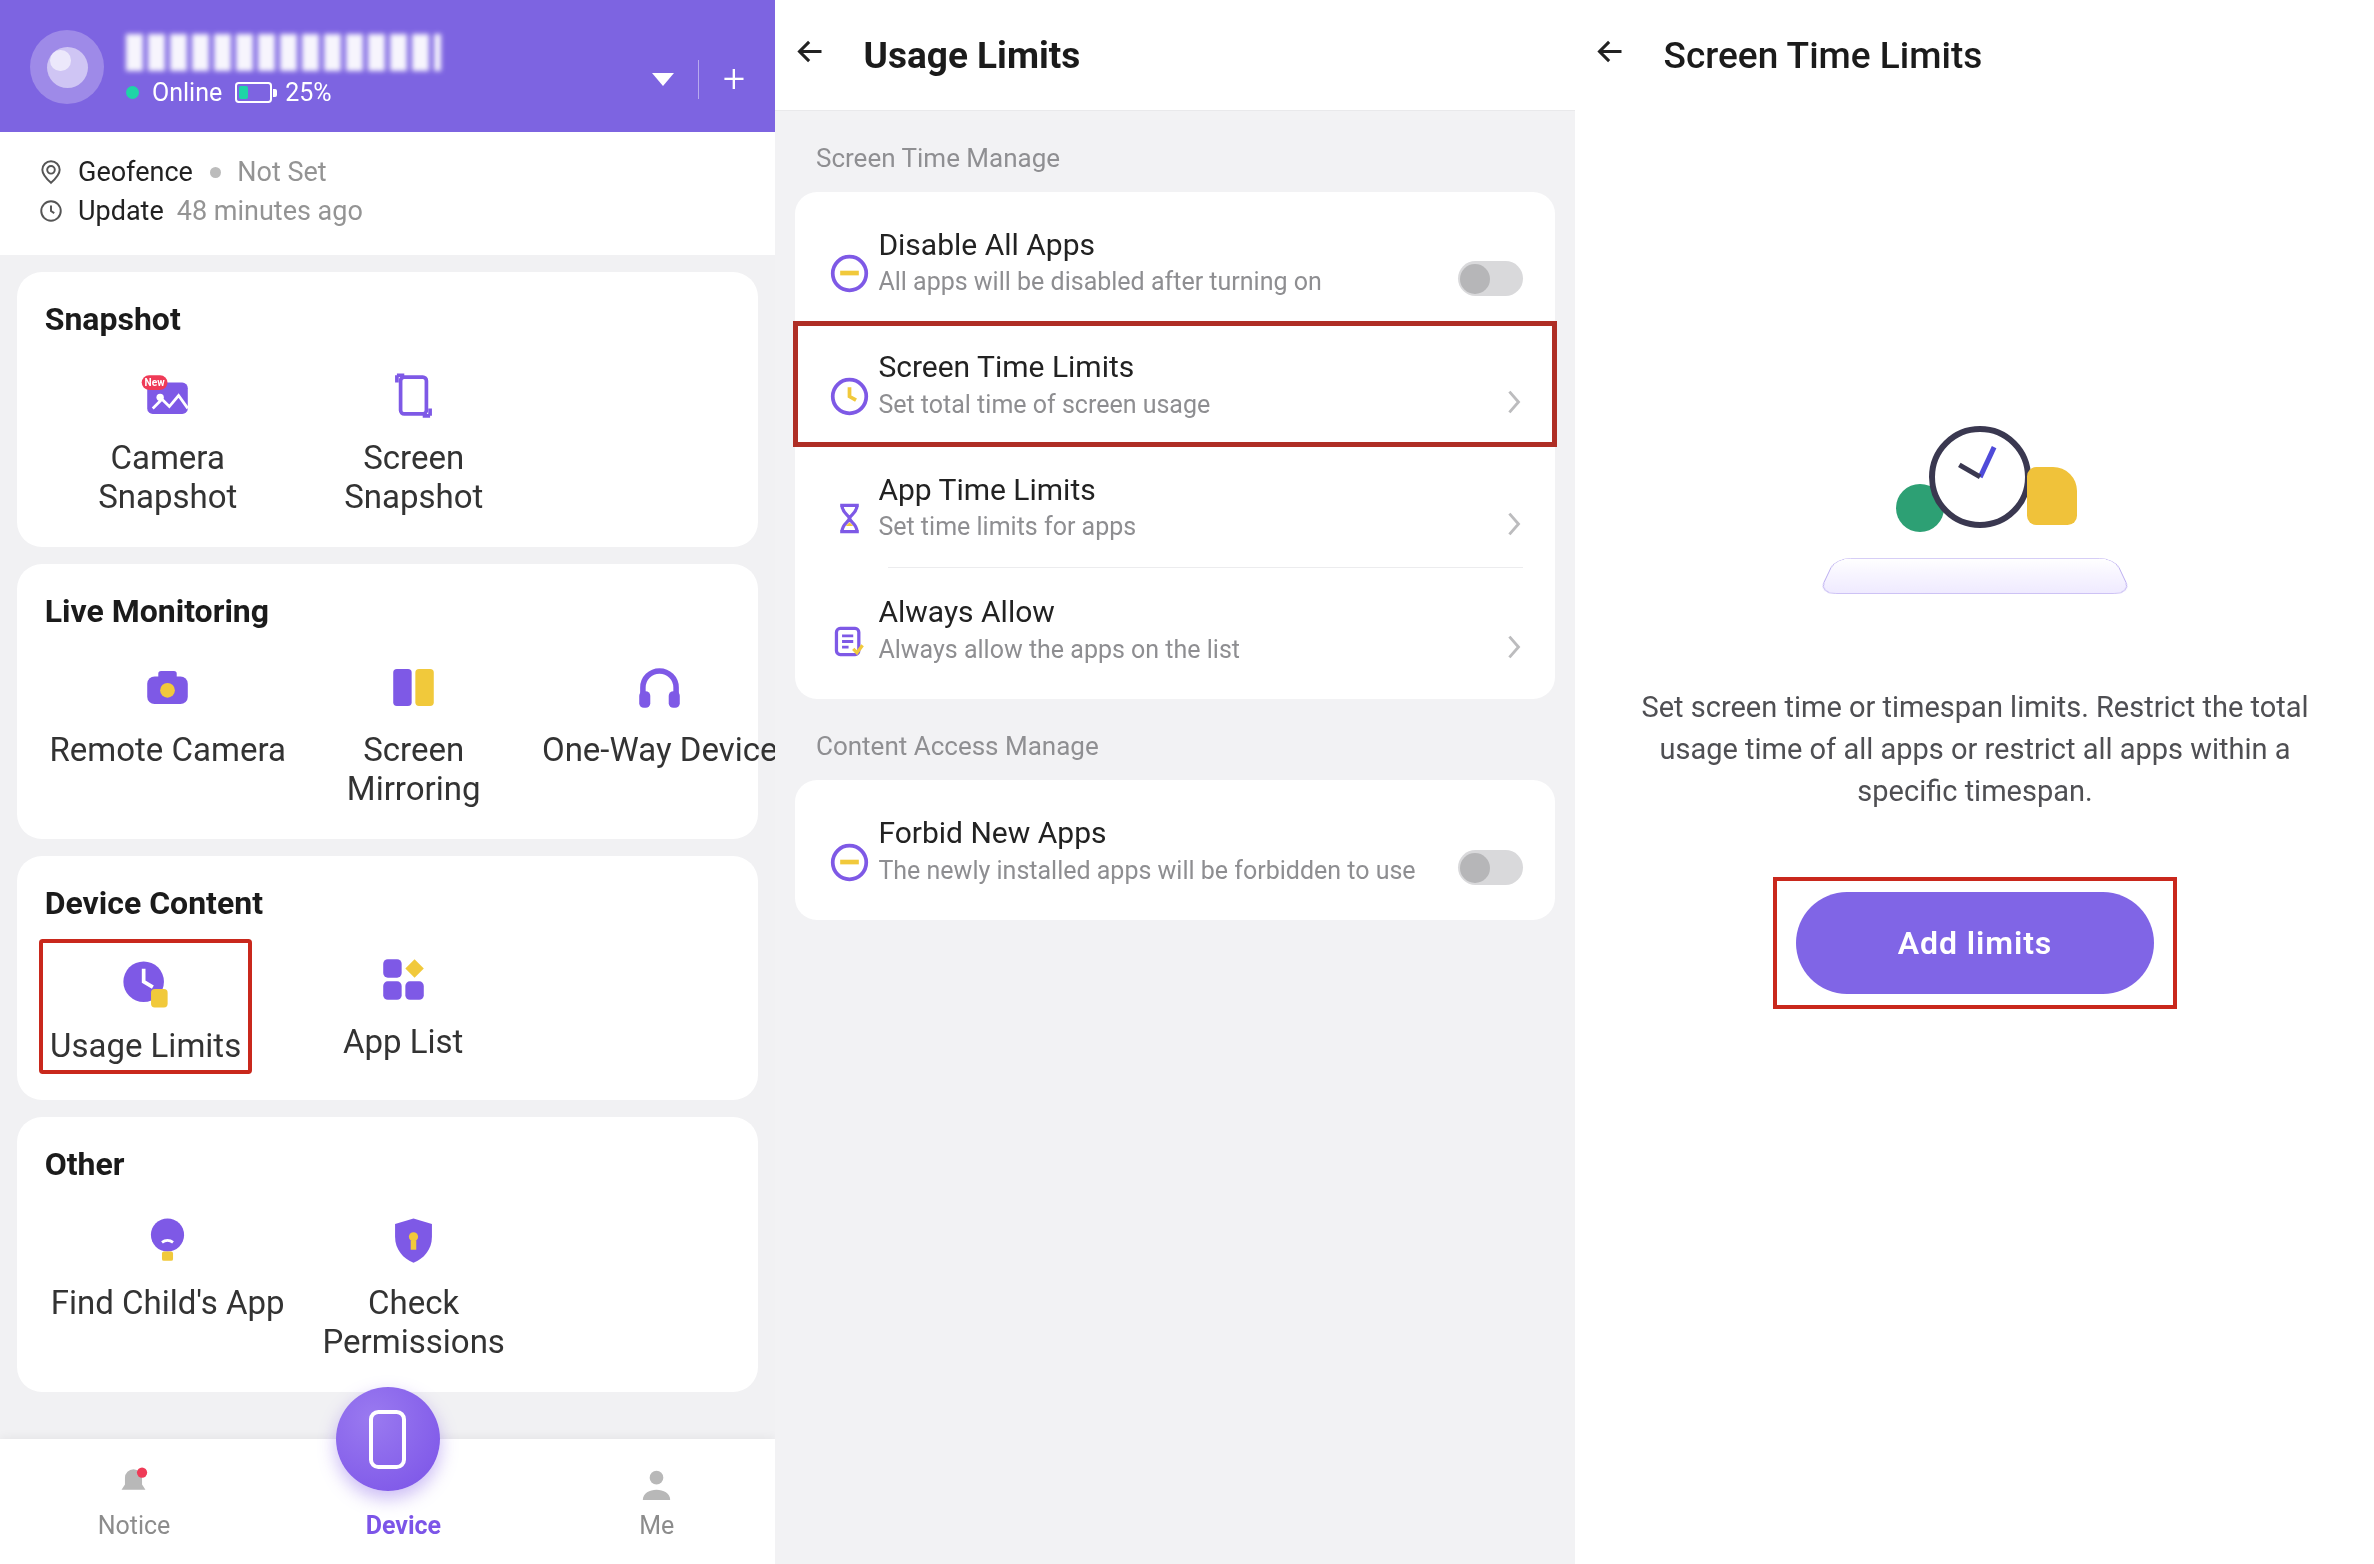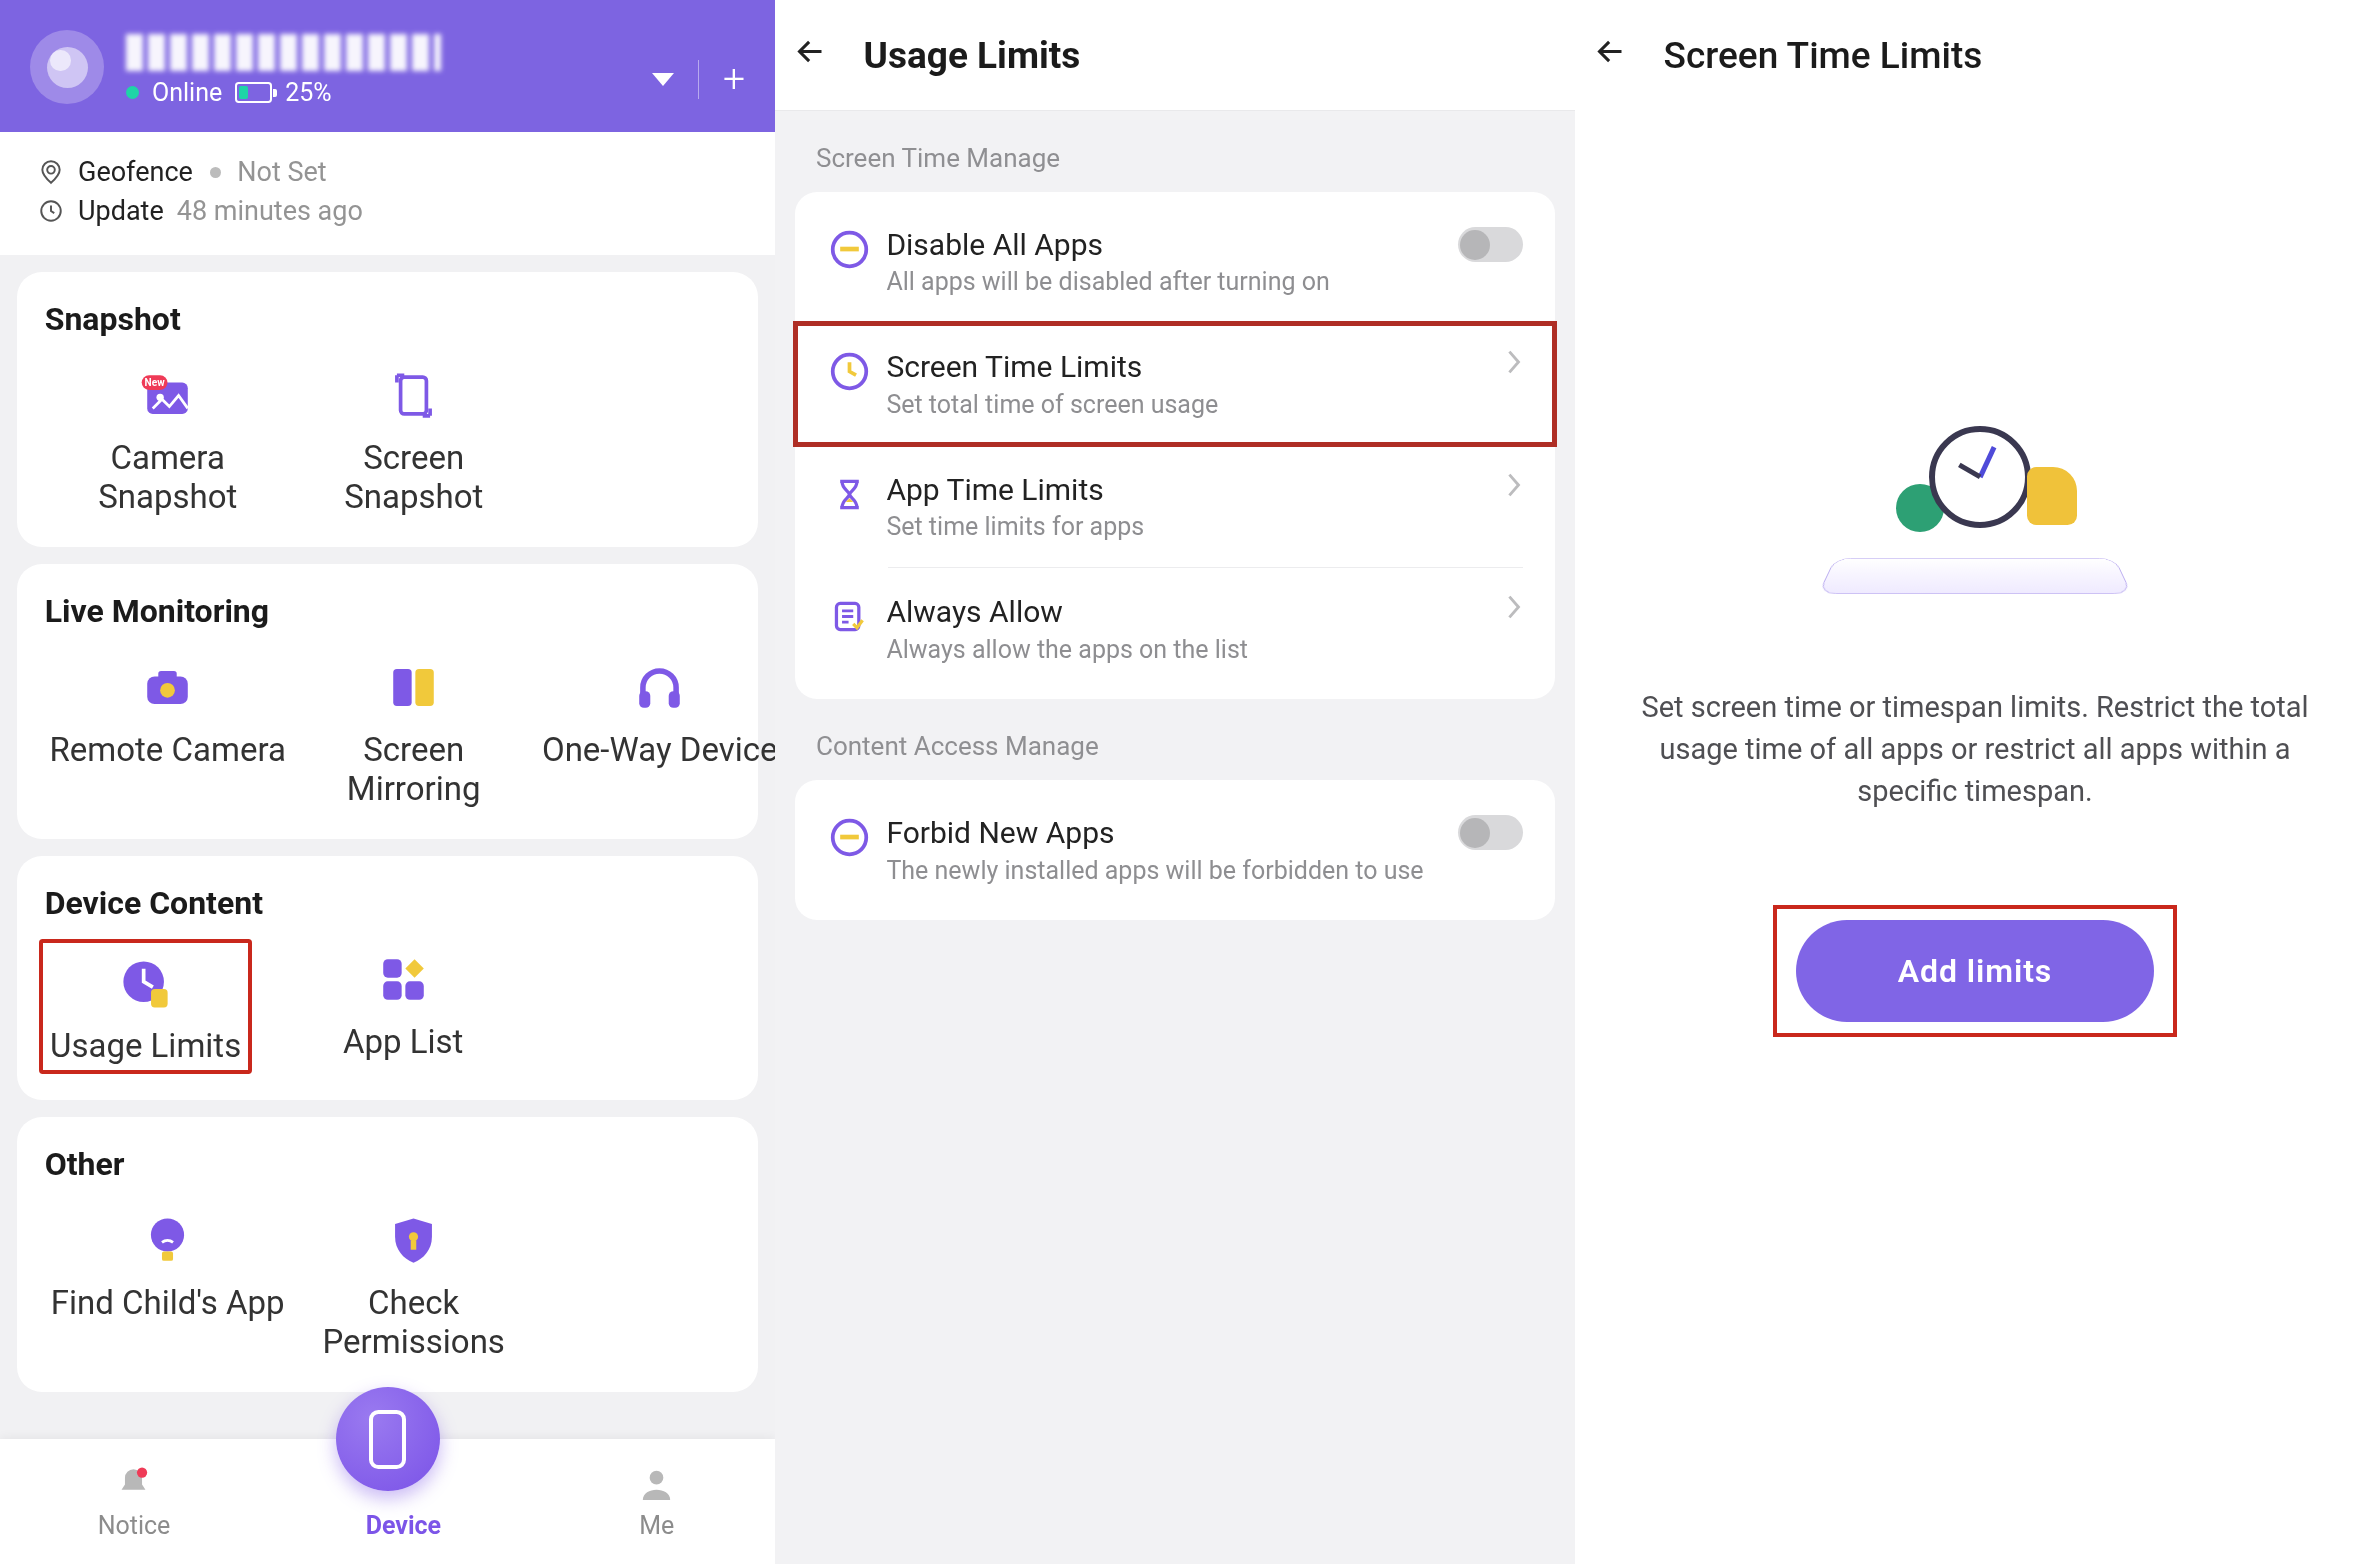--- a/index.html
+++ b/index.html
@@ -129,21 +129,21 @@
     border-bottom: 0.9px solid #e9e9eb;
   }
   .back-arrow { font-size:37px; color:#222; }
   .p2-title { font-size:37px; font-weight:700; color:#1b1b1b; }
   .p2-section-label { font-size:26px; color:#8f8f92; padding: 32px 41px 18.6px; }
   .p2-card {
     background:#fff; margin: 0 20.4px; border-radius: 22px;
     padding: 9.3px 0;
   }
   .p2-row {
-    display:flex; align-items:flex-start; gap: 14px;
+    display:flex; align-items:flex-end; gap: 6px;
     padding: 26px 32px;
     position:relative;
   }
   .p2-sep { height:0.9px; background:#ececee; margin: 0 32px 0 93px; }
   .p2-ico { width:45px;height:45px;flex-shrink:0;display:flex;align-items:center;justify-content:center; }
   .p2-text { flex:1; }
   .p2-text .t1 { font-size:30px; color:#222; }
   .p2-text .t2 { font-size:25px; color:#8e8e91; margin-top:5.6px; }
   .toggle {
     width:65px;height:35px;border-radius:17.6px;background:#d9d9db;position:relative;flex-shrink:0;
@@ -176,21 +176,21 @@
     background:#fff; border:6.5px solid #3a3850;
   }
   .illus .clock::before { content:"";position:absolute;left:50%;top:50%;width:4.6px;height:33px;background:#4f4bd9;transform-origin:bottom;transform:translate(-50%,-100%) rotate(25deg); }
   .illus .clock::after { content:"";position:absolute;left:50%;top:50%;width:4.6px;height:24px;background:#3a3850;transform-origin:bottom;transform:translate(-50%,-100%) rotate(-60deg); }
   .illus .gear { position:absolute;left:78px;top:58px;width:48px;height:48px;border-radius:50%;background:#2da074; }
   .illus .lock { position:absolute;right:56px;top:41px;width:50px;height:58px;background:#f0c23a;border-radius:9.3px 24px 9.3px 9.3px; }
   .p3-text {
     font-size:29px; color:#4f4f53; line-height:1.45; padding: 0 65px;
   }
   .p3-btn-wrap {
-    margin: 93px auto 0; display:inline-block; padding: 11px 18.6px;
+    margin: 65px auto 0; display:inline-block; padding: 11px 18.6px;
     border: 4.6px solid #c9281c;
     text-decoration: underline;
   }
   .p3-btn {
     background:#8065e6; color:#fff; font-size:32px; font-weight:600;
     letter-spacing: 0.9px;
     padding: 32px 102px; border-radius: 56px;
     display:inline-block;
   }
 </style>

